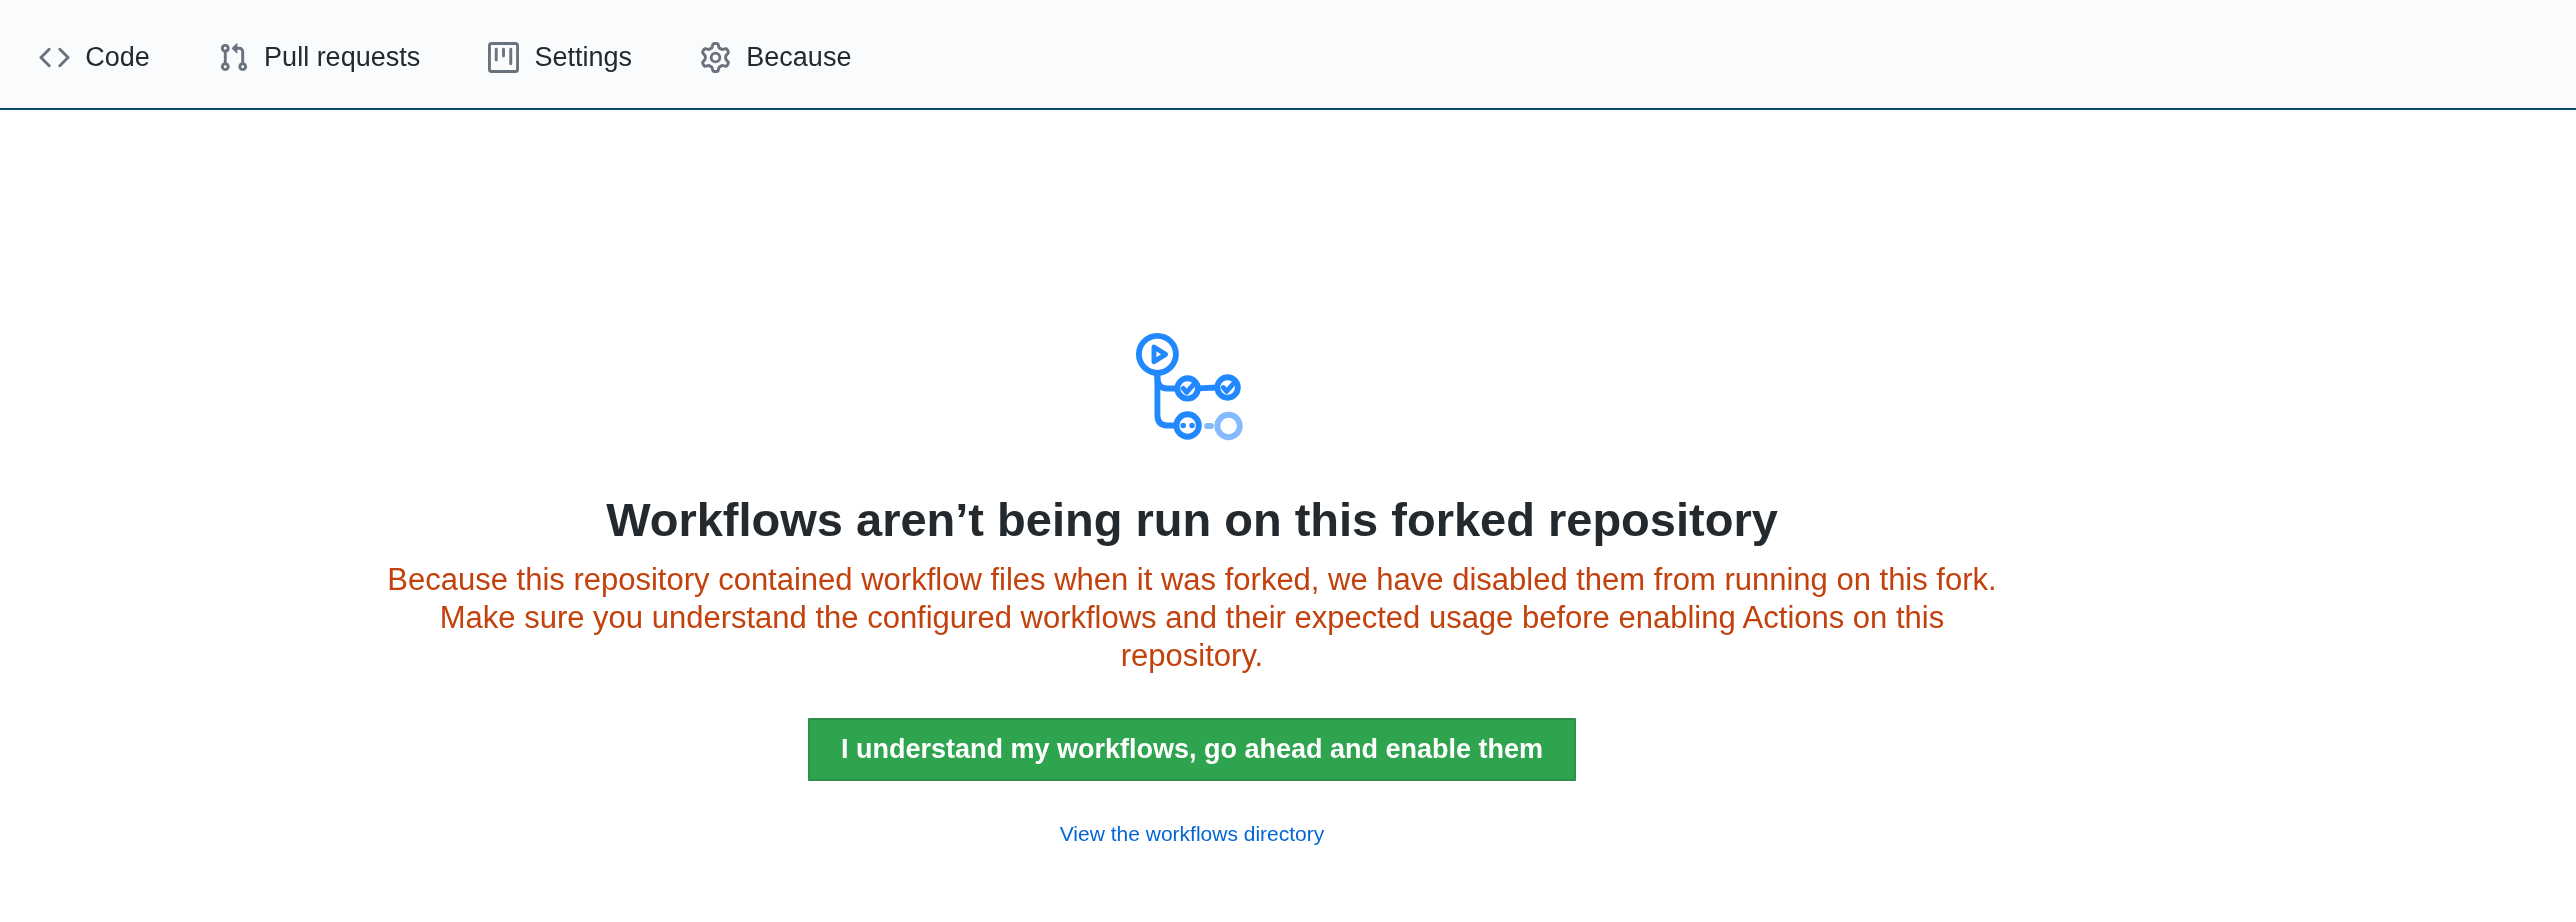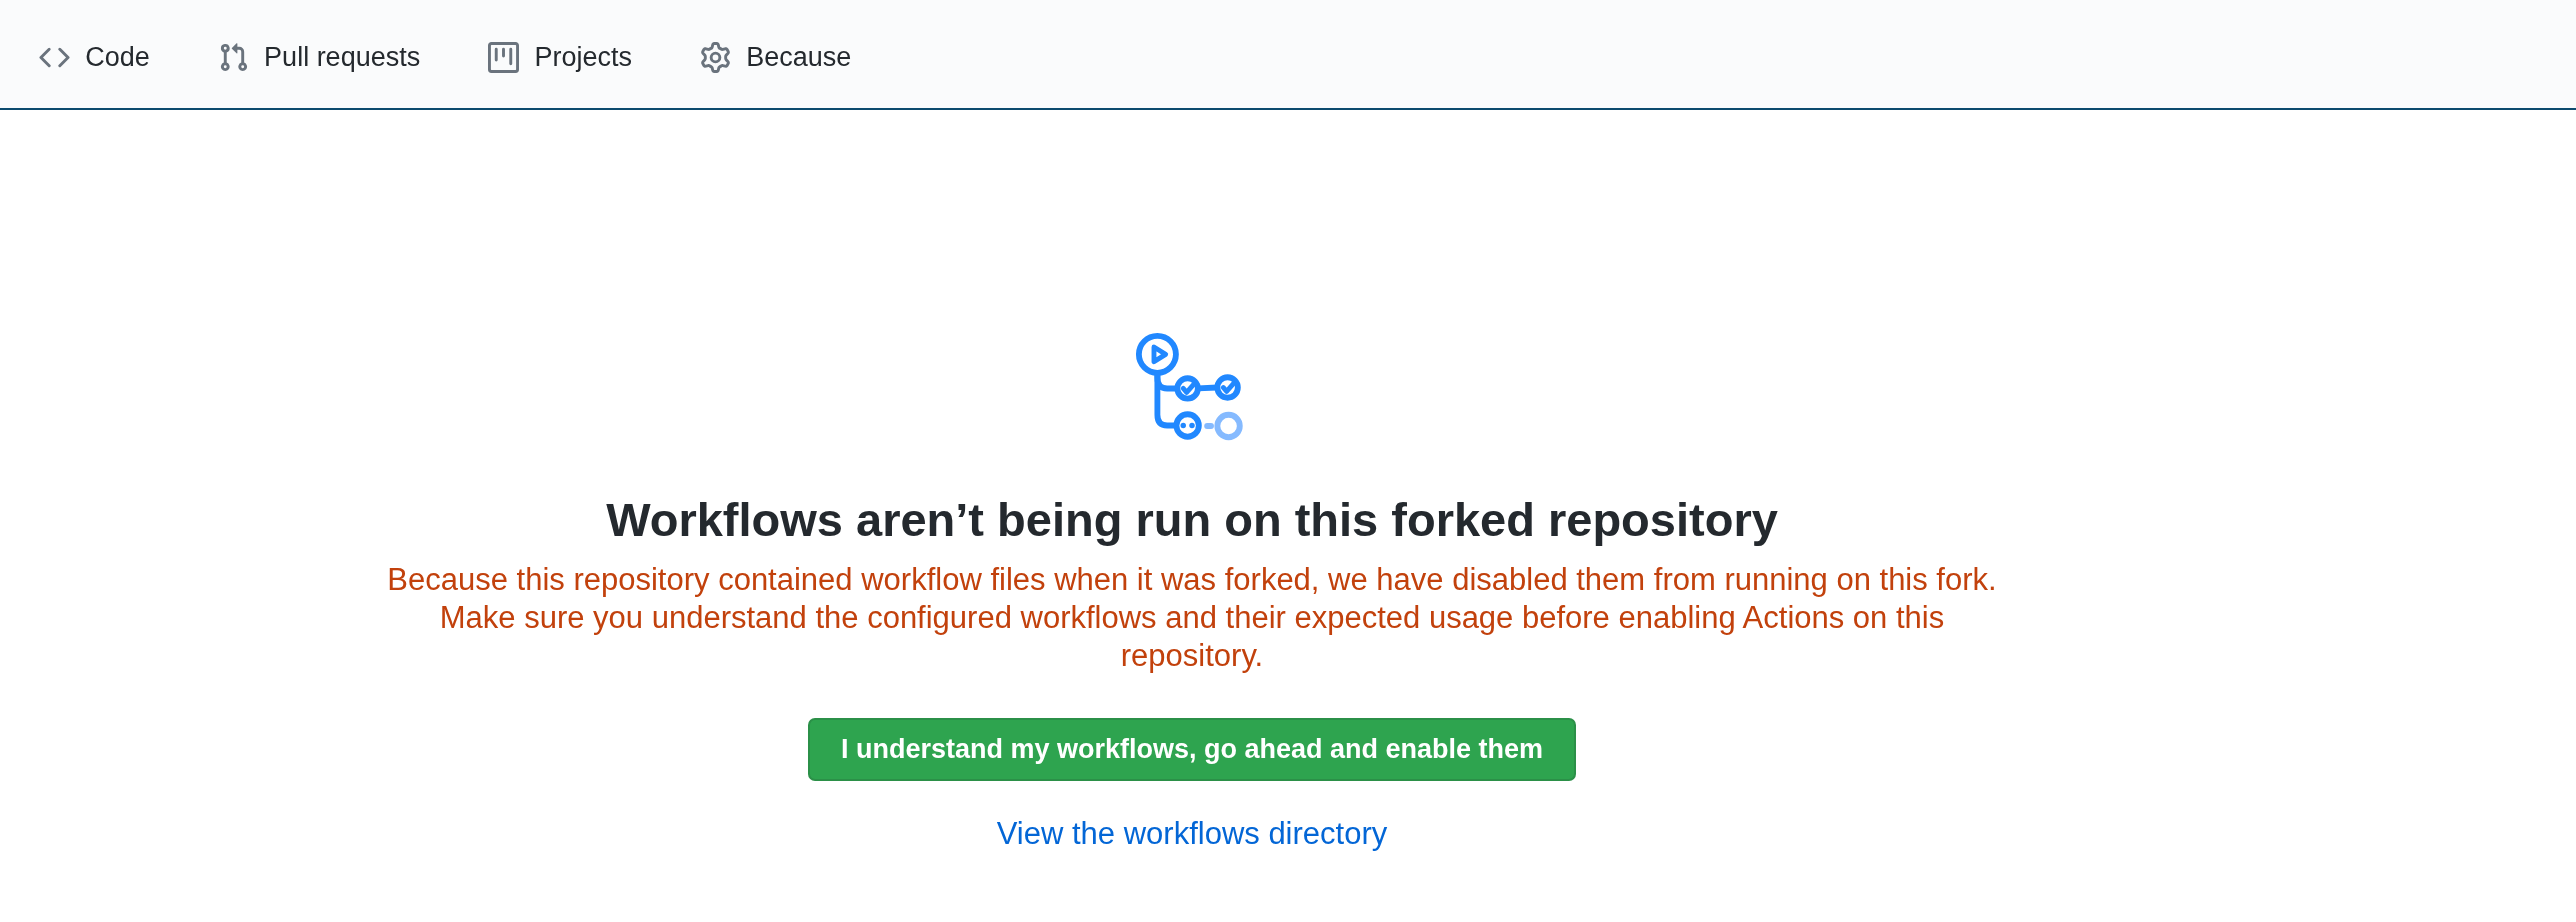--- a/index.html
+++ b/index.html
@@ -72,27 +72,27 @@
     margin-top: 43px;
     height: 63px;
     padding: 0 31px;
     background: #2ea44f;
     color: #ffffff;
     font-family: "Liberation Sans", sans-serif;
     font-size: 27px;
     font-weight: 700;
     line-height: 59px;
     border: 2px solid rgba(27,31,35,0.15);
-    border-radius: 7px;
+    border-radius: 1px;
     cursor: pointer;
   }
   .link-row { margin-top: 33px; }
   .wf-link {
     color: #0366d6;
-    font-size: 31px;
+    font-size: 21px;
     line-height: 39px;
     text-decoration: none;
     cursor: pointer;
     text-align: center;
   }
 </style>
 </head>
 <body>
 
 <nav class="tabbar">
@@ -115,21 +115,21 @@
     <span class="tab-label">Pull requests</span>
   </a>
 
 
   <a class="tab">
     <span class="tab-icon">
       <svg width="31" height="31" viewBox="0 0 16 16" aria-hidden="true">
           <path d="M1.75 0h12.5C15.216 0 16 .784 16 1.75v12.5A1.75 1.75 0 0 1 14.25 16H1.75A1.75 1.75 0 0 1 0 14.25V1.75C0 .784.784 0 1.75 0ZM1.5 1.75v12.5c0 .138.112.25.25.25h12.5a.25.25 0 0 0 .25-.25V1.75a.25.25 0 0 0-.25-.25H1.75a.25.25 0 0 0-.25.25ZM11.75 3a.75.75 0 0 1 .75.75v7.5a.75.75 0 0 1-1.5 0v-7.5a.75.75 0 0 1 .75-.75Zm-8.25.75a.75.75 0 0 1 1.5 0v5.5a.75.75 0 0 1-1.5 0v-5.5ZM8 3a.75.75 0 0 1 .75.75v3.5a.75.75 0 0 1-1.5 0v-3.5A.75.75 0 0 1 8 3Z"></path>
         </svg>
     </span>
-    <span class="tab-label">Projects</span>
+    <span class="tab-label">Settings</span>
   </a>
 
   <a class="tab">
     <span class="tab-icon">
       <svg width="31" height="31" viewBox="0 0 16 16" aria-hidden="true">
           <path d="M8 0a8.2 8.2 0 0 1 .701.031C9.444.095 9.99.645 10.16 1.29l.288 1.107c.018.066.079.158.212.224.231.114.454.243.668.386.123.082.233.09.299.071l1.103-.303c.644-.176 1.392.021 1.82.63.27.385.506.792.704 1.218.315.675.111 1.422-.364 1.891l-.814.806c-.049.048-.098.147-.088.294.016.257.016.515 0 .772-.01.147.038.246.088.294l.814.806c.475.469.679 1.216.364 1.891a7.977 7.977 0 0 1-.704 1.217c-.428.61-1.176.807-1.82.63l-1.102-.302c-.067-.019-.177-.011-.3.071a5.909 5.909 0 0 1-.668.386c-.133.066-.194.158-.211.224l-.29 1.106c-.168.646-.715 1.196-1.458 1.26a8.006 8.006 0 0 1-1.402 0c-.743-.064-1.289-.614-1.458-1.26l-.289-1.106c-.018-.066-.079-.158-.212-.224a5.738 5.738 0 0 1-.668-.386c-.123-.082-.233-.09-.299-.071l-1.103.303c-.644.176-1.392-.021-1.82-.63a8.12 8.12 0 0 1-.704-1.218c-.315-.675-.111-1.422.363-1.891l.815-.806c.05-.048.098-.147.088-.294a6.214 6.214 0 0 1 0-.772c.01-.147-.038-.246-.088-.294l-.815-.806C.635 6.045.431 5.298.746 4.623a7.92 7.92 0 0 1 .704-1.217c.428-.61 1.176-.807 1.82-.63l1.102.302c.067.019.177.011.3-.071.214-.143.437-.272.668-.386.133-.066.194-.158.211-.224l.29-1.106C6.009.645 6.556.095 7.299.03 7.53.01 7.764 0 8 0Zm-.571 1.525c-.036.003-.108.036-.137.146l-.289 1.105c-.147.561-.549.967-.998 1.189-.173.086-.34.183-.5.29-.417.278-.97.423-1.529.27l-1.103-.303c-.109-.03-.175.016-.195.045-.22.312-.412.644-.573.99-.014.031-.021.11.059.19l.815.806c.411.406.562.957.53 1.456a4.709 4.709 0 0 0 0 .582c.032.499-.119 1.05-.53 1.456l-.815.806c-.081.08-.073.159-.059.19.162.346.353.677.573.989.02.03.085.076.195.046l1.102-.303c.56-.153 1.113-.008 1.53.27.161.107.328.204.501.29.447.222.85.629.997 1.189l.289 1.105c.029.109.101.143.137.146a6.6 6.6 0 0 0 1.142 0c.036-.003.108-.036.137-.146l.289-1.105c.147-.561.549-.967.998-1.189.173-.086.34-.183.5-.29.417-.278.97-.423 1.529-.27l1.103.303c.109.029.175-.016.195-.045.22-.313.411-.644.573-.99.014-.031.021-.11-.059-.19l-.815-.806c-.411-.406-.562-.957-.53-1.456a4.709 4.709 0 0 0 0-.582c-.032-.499.119-1.05.53-1.456l.815-.806c.081-.08.073-.159.059-.19a6.464 6.464 0 0 0-.573-.989c-.02-.03-.085-.076-.195-.046l-1.102.303c-.56.153-1.113.008-1.53-.27a4.44 4.44 0 0 0-.501-.29c-.447-.222-.85-.629-.997-1.189l-.289-1.105c-.029-.11-.101-.143-.137-.146a6.6 6.6 0 0 0-1.142 0ZM11 8a3 3 0 1 1-6 0 3 3 0 0 1 6 0ZM9.5 8a1.5 1.5 0 1 0-3.001.001A1.5 1.5 0 0 0 9.5 8Z"></path>
         </svg>
     </span>
     <span class="tab-label">Because</span>
   </a>

